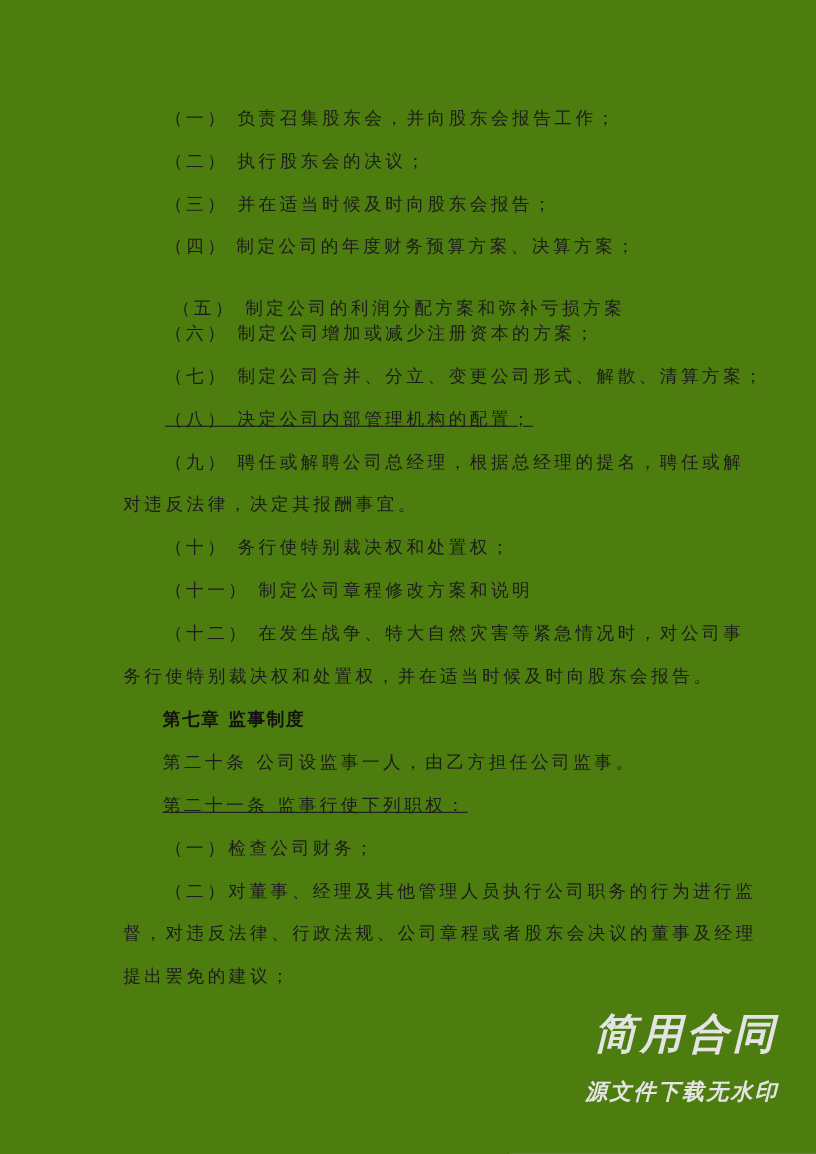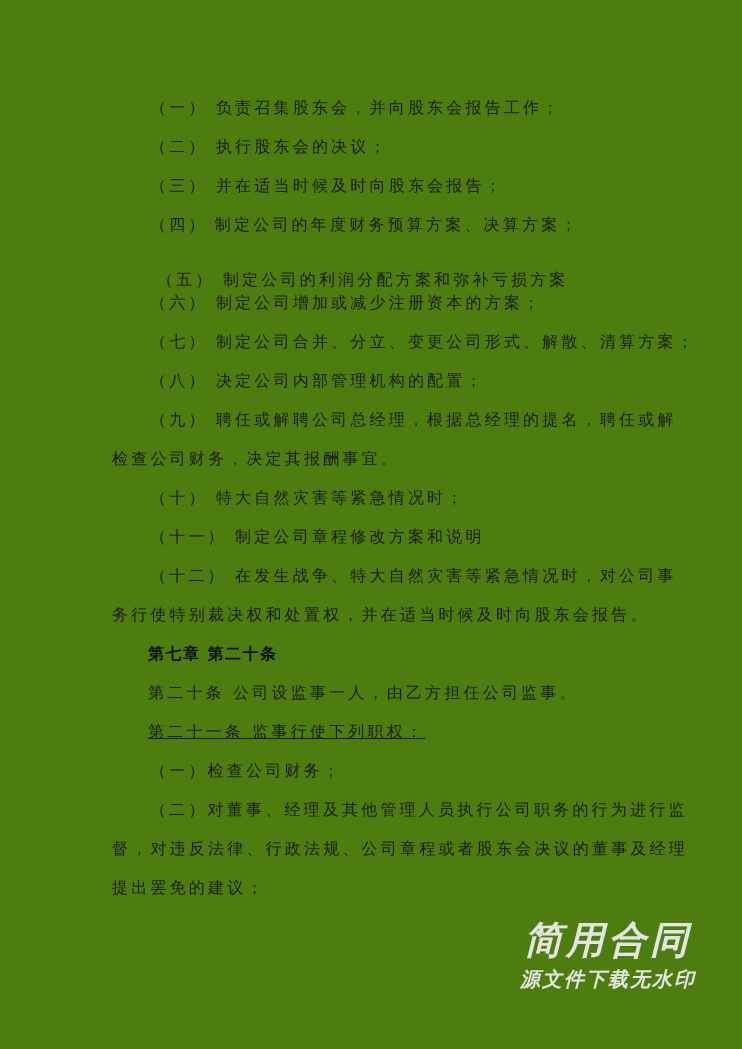--- a/index.html
+++ b/index.html
@@ -33,60 +33,61 @@
   .heading {
     font-weight: bold;
     letter-spacing: 1.5px;
     color: #111;
   }
   .watermark {
     position: absolute;
     left: 508px;
     top: 918px;
     width: 200px;
-    text-align: center;
+    text-align: right;
     color: #e4e4e4;
     font-family: "DejaVu Sans", "Liberation Sans", sans-serif;
     font-style: italic;
     font-weight: bold;
   }
   .wm-title {
     font-size: 38px;
     letter-spacing: 4px;
     line-height: 44px;
   }
   .wm-sub {
     font-size: 20px;
     letter-spacing: 2px;
     line-height: 26px;
-    margin-top: 4px;
+    margin-top: 20px;
+    font-family: Liberation Mono, monospace;
   }
 </style>
 </head>
 <body>
 
 <div class="page">
   <div id="lines">
       <div class="line" style="left: 150px; top: 98px;">（一） 负责召集股东会，并向股东会报告工作；</div>
       <div class="line" style="left: 150px; top: 137px;">（二） 执行股东会的决议；</div>
       <div class="line" style="left: 150px; top: 176px;">（三） 并在适当时候及时向股东会报告；</div>
       <div class="line" style="left: 150px; top: 215px; font-family: Liberation Serif, serif;">（四） 制定公司的年度财务预算方案、决算方案；</div>
       <div class="line" style="left: 157px; top: 254px; margin-top: 16px;">（五） 制定公司的利润分配方案和弥补亏损方案</div>
       <div class="line" style="left: 150px; top: 293px;">（六） 制定公司增加或减少注册资本的方案；</div>
       <div class="line" style="left: 150px; top: 332px;">（七） 制定公司合并、分立、变更公司形式、解散、清算方案；</div>
-      <div class="line" style="left: 150px; top: 371px;">（八） 决定公司内部管理机构的配置；</div>
+      <div class="line" style="left: 150px; top: 371px; text-decoration: underline;">（八） 决定公司内部管理机构的配置；</div>
       <div class="line" style="left: 150px; top: 410px;">（九） 聘任或解聘公司总经理，根据总经理的提名，聘任或解</div>
-      <div class="line" style="left: 112px; top: 449px;">检查公司财务，决定其报酬事宜。</div>
-      <div class="line" style="left: 150px; top: 488px;">（十） 特大自然灾害等紧急情况时；</div>
+      <div class="line" style="left: 112px; top: 449px;">对违反法律，决定其报酬事宜。</div>
+      <div class="line" style="left: 150px; top: 488px;">（十） 务行使特别裁决权和处置权；</div>
       <div class="line" style="left: 150px; top: 527px; text-align: right;">（十一） 制定公司章程修改方案和说明</div>
       <div class="line" style="left: 150px; top: 566px;">（十二） 在发生战争、特大自然灾害等紧急情况时，对公司事</div>
       <div class="line" style="left: 112px; top: 605px;">务行使特别裁决权和处置权，并在适当时候及时向股东会报告。</div>
     </div>
 
-  <div class="line heading" id="chapter" style="left: 148px; top: 644px;">第七章 第二十条</div>
+  <div class="line heading" id="chapter" style="left: 148px; top: 644px;">第七章 监事制度</div>
 
   <div id="articles">
       <div class="line" style="left: 148px; top: 683px;">第二十条 公司设监事一人，由乙方担任公司监事。</div>
       <div class="line" style="left: 148px; top: 722px; text-decoration: underline;">第二十一条 监事行使下列职权：</div>
       <div class="line" style="left: 150px; top: 761px; text-align: right;">（一）检查公司财务；</div>
       <div class="line" style="left: 150px; top: 800px;">（二）对董事、经理及其他管理人员执行公司职务的行为进行监</div>
       <div class="line" style="left: 112px; top: 839px;">督，对违反法律、行政法规、公司章程或者股东会决议的董事及经理</div>
       <div class="line" style="left: 112px; top: 878px;">提出罢免的建议；</div>
     </div>
 

